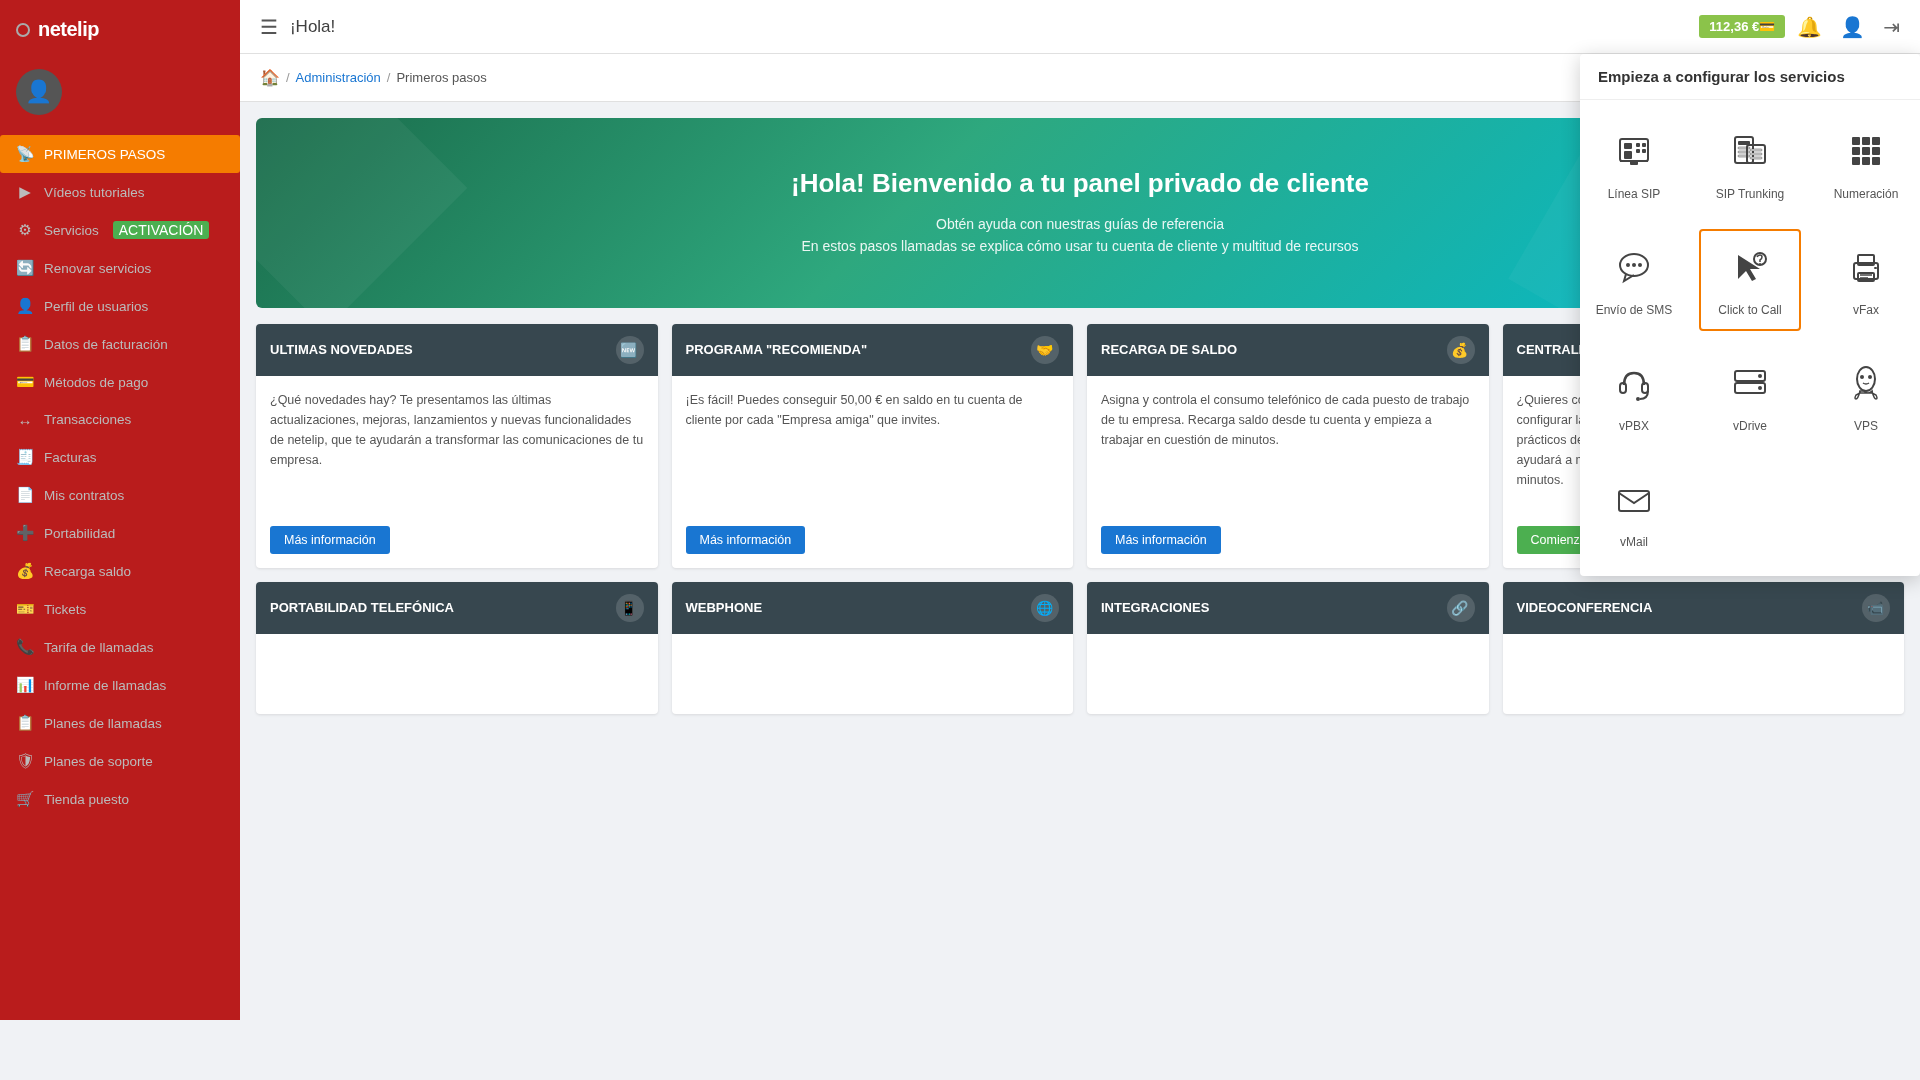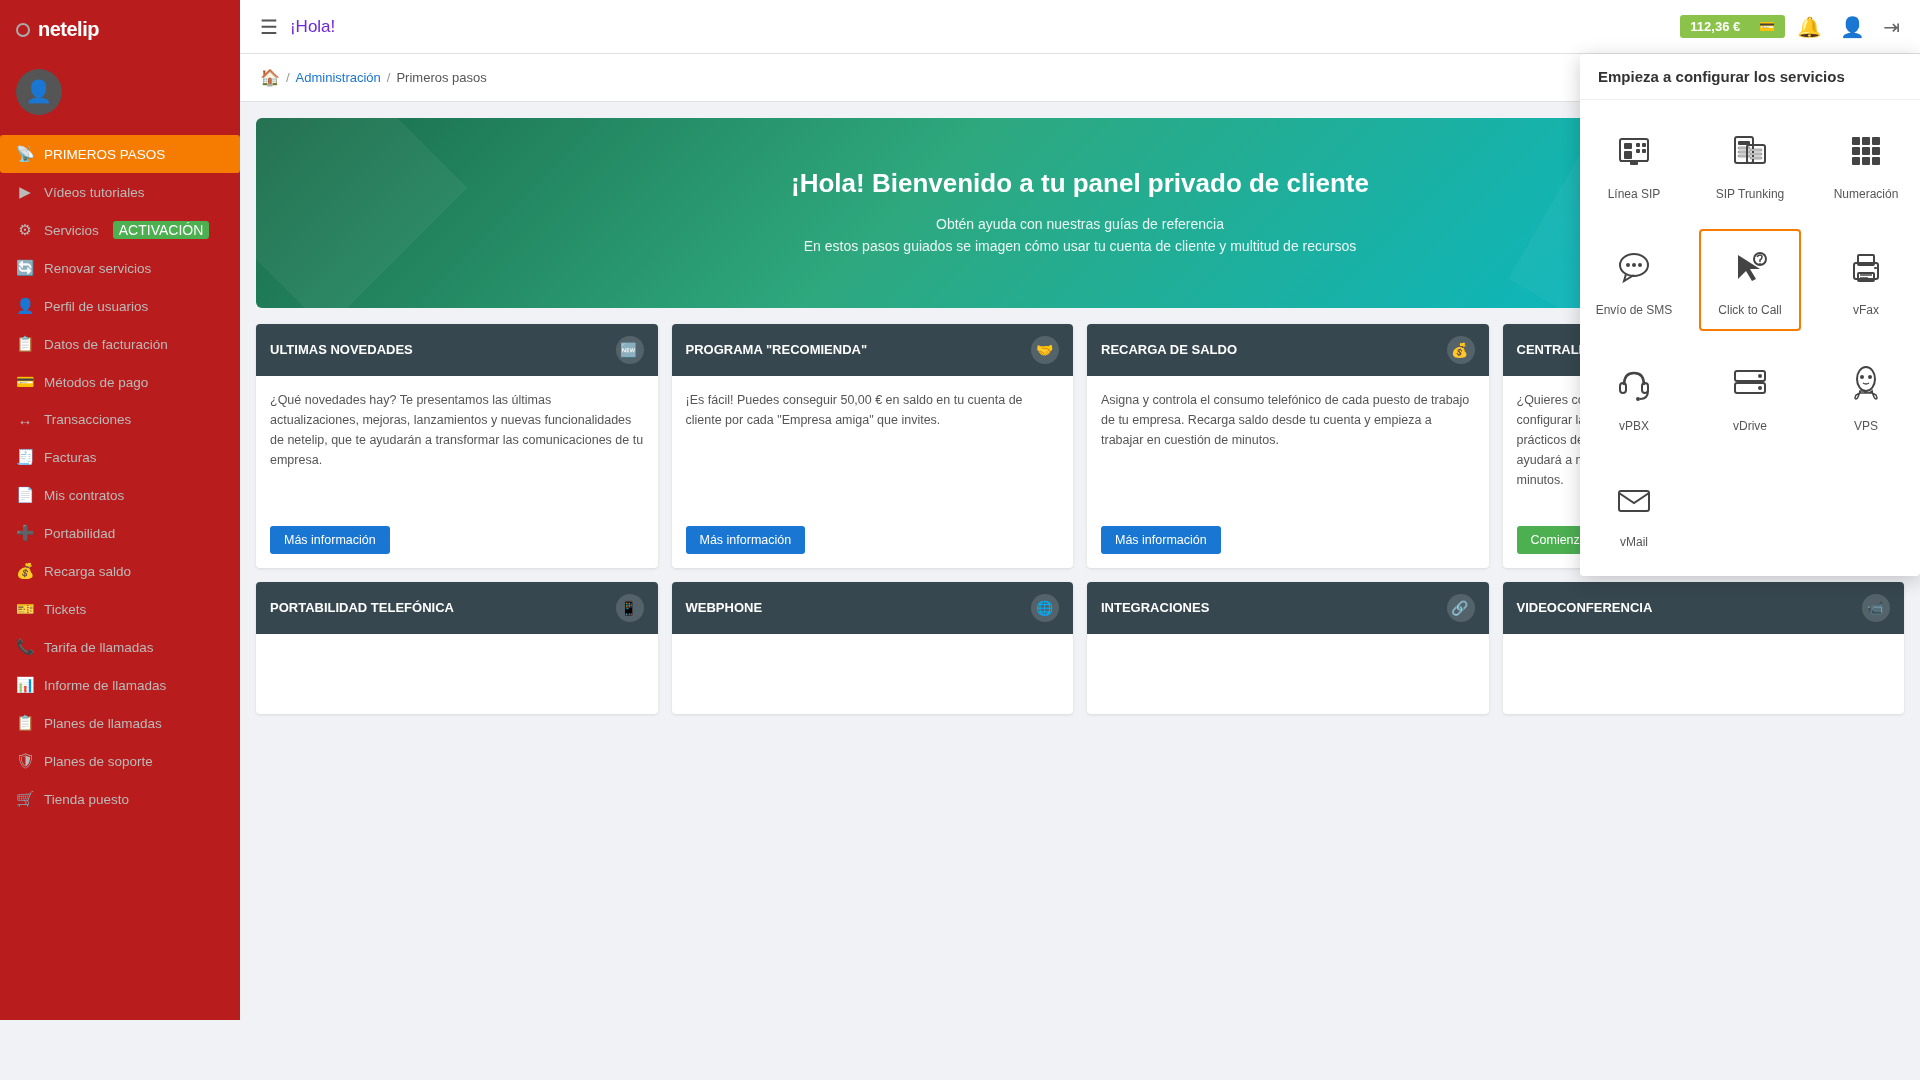--- a/index.html
+++ b/index.html
@@ -83,29 +83,29 @@
       height: 54px;
       display: flex;
       align-items: center;
       padding: 0 20px;
       border-bottom: 1px solid #e0e0e0;
       gap: 12px;
       position: relative;
       z-index: 10;
     }
     .topbar-hamburger { font-size: 20px; color: #555; cursor: pointer; }
-    .topbar-greeting { font-size: 17px; color: #6d28d9; flex: 1; }
+    .topbar-greeting { font-size: 17px; color: #404040; flex: 1; }
     .topbar-balance {
       background: #8bc34a;
       color: #fff;
       padding: 4px 10px;
       border-radius: 3px;
       font-size: 13px;
       font-weight: 600;
-      display: flex; align-items: center; gap: 19px;
+      display: flex; align-items: center; gap: 0;
     }
     .topbar-icons { display: flex; gap: 18px; align-items: center; }
     .topbar-icon { font-size: 20px; color: #666; cursor: pointer; }
 
     
     .breadcrumb-bar {
       background: #fff;
       padding: 10px 20px;
       display: flex;
       align-items: center;
@@ -393,21 +393,21 @@
       <span>⚙</span>
       <span>Empieza a configurar los servicios</span>
     </button>
   </div>
 
   <div class="content">
 
     <div class="hero">
       <div class="hero-title">¡Hola! Bienvenido a tu panel privado de cliente</div>
       <div class="hero-subtitle">Obtén ayuda con nuestras guías de referencia</div>
-      <div class="hero-subtitle">En estos pasos guiados se imagen cómo usar tu cuenta de cliente y multitud de recursos</div>
+      <div class="hero-subtitle">En estos pasos llamadas se explica cómo usar tu cuenta de cliente y multitud de recursos</div>
     </div>
 
     <div class="cards-grid">
     <div class="card">
     <div class="card-header">
       <span>ULTIMAS NOVEDADES</span>
       <div class="card-header-icon">🆕</div>
     </div>
     <div class="card-body">¿Qué novedades hay? Te presentamos las últimas actualizaciones, mejoras, lanzamientos y nuevas funcionalidades de netelip, que te ayudarán a transformar las comunicaciones de tu empresa.</div>
     <div class="card-footer">

